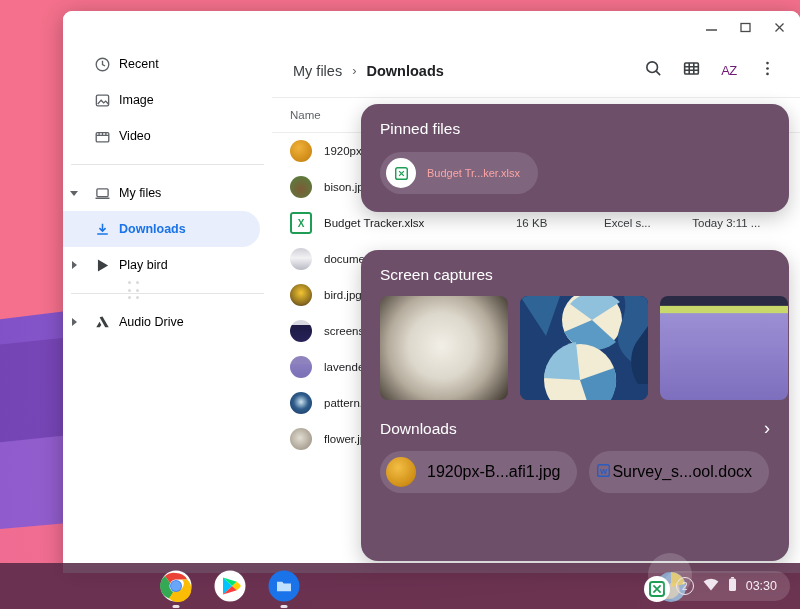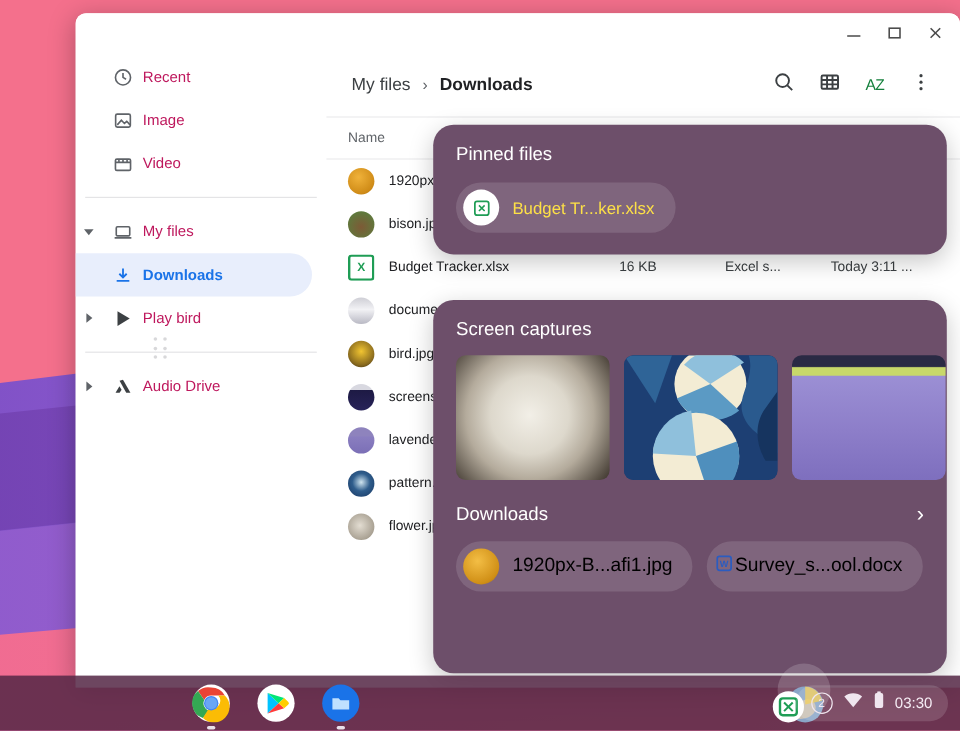--- a/index.html
+++ b/index.html
@@ -36,21 +36,21 @@
   .win-controls{position:absolute;right:4px;top:0;height:33px;display:flex;align-items:center;}
   .wc{width:34px;height:33px;display:flex;align-items:center;justify-content:center;
       color:#4a4a4a;font-size:13px;cursor:default;}
   .wc svg{display:block;}
 
   
   #sidebar{position:absolute;left:0;top:33px;width:209px;height:529px;background:#fff;}
   .nav-group{padding:2px 0;}
   .nav-sep{height:1px;background:#e4e4e6;margin:8px 8px 8px 8px;}
   .nav-item{display:flex;align-items:center;height:36px;border-radius:0 18px 18px 0;
-     margin-right:12px;padding-left:0;color:#be185d;font-size:12.5px;cursor:default;}
+     margin-right:12px;padding-left:0;color:#000000;font-size:12.5px;cursor:default;}
   .nav-item .twisty{width:22px;display:flex;justify-content:center;align-items:center;}
   .nav-item .ic{width:34px;display:flex;justify-content:center;align-items:center;}
   .nav-item .lbl{white-space:nowrap;}
   .nav-item.top .ic{margin-left:22px;}
   .nav-item.selected{background:#e8eefc;color:#1a73e8;font-weight:bold;}
   .nav-item.selected svg{stroke:#1a73e8;fill:none;}
   .nav-item svg{stroke:#5f6368;fill:none;stroke-width:1.6;}
   .tri{width:0;height:0;}
   .tri-right{border-left:5px solid #5f6368;border-top:4px solid transparent;border-bottom:4px solid transparent;}
   .tri-down{border-top:5px solid #5f6368;border-left:4px solid transparent;border-right:4px solid transparent;}
@@ -58,21 +58,21 @@
   
   #content{position:absolute;left:209px;top:33px;right:0;bottom:0;background:#fff;}
   #toolbar{height:53px;display:flex;align-items:center;padding:0 14px 0 21px;}
   .crumb{font-size:14.5px;color:#3c4043;cursor:default;}
   .crumb.current{font-weight:bold;color:#202124;}
   .crumb-sep{margin:0 10px;color:#5f6368;font-size:13px;}
   .tb-spacer{flex:1;}
   .tb-btn{width:38px;height:38px;border-radius:50%;display:flex;align-items:center;
      justify-content:center;color:#3c4043;cursor:default;}
   .tb-btn svg{stroke:#3c4043;fill:none;stroke-width:1.7;}
-  .tb-az{font-size:13px;letter-spacing:-.5px;font-weight:500;color:#15803d;position:relative;}
+  .tb-az{font-size:13px;letter-spacing:-.5px;font-weight:500;color:#701a75;position:relative;}
 
   #list-head{height:34px;border-top:1px solid #ececed;border-bottom:1px solid #ececed;
      display:flex;align-items:center;padding-left:18px;}
   #list-head .col{font-size:11.5px;color:#5f6368;}
   .col-name{width:230px;}
   .col-size{width:90px;}
   .col-type{width:90px;}
   .col-date{width:110px;}
 
   .frow{height:36px;display:flex;align-items:center;padding-left:18px;}
@@ -105,21 +105,21 @@
   
   .ov-card{position:absolute;background:#6d4f6a;border-radius:17px;
      box-shadow:0 6px 20px rgba(0,0,0,.22);}
   #pinned-card{left:361px;top:104px;width:428px;height:108px;}
   #holding-card{left:361px;top:250px;width:428px;height:311px;}
   .ov-title{color:#fff;font-size:15.5px;padding:16px 0 0 19px;}
   .chip{display:inline-flex;align-items:center;height:42px;border-radius:21px;
      background:rgba(255,255,255,.13);padding:0 18px 0 6px;margin:14px 0 0 19px;}
   .chip .ci{width:30px;height:30px;border-radius:50%;background:#fff;flex:0 0 30px;
      display:flex;align-items:center;justify-content:center;margin-right:11px;}
-  .chip .ctext{color:#fde047;font-size:14px;white-space:nowrap;}
+  .chip .ctext{color:#fca5a5;font-size:11px;white-space:nowrap;}
 
   .shots{display:flex;gap:12px;padding:12px 0 0 19px;}
   .shot{width:128px;height:104px;border-radius:8px;overflow:hidden;position:relative;}
   .shot-1{background:radial-gradient(circle at 48% 48%,#f2efe7 0%,#ddd8cc 38%,#b4ab9c 62%,#3a322a 100%);}
   .shot-2{background:#1d3f73;}
   .shot-3{background:linear-gradient(#2a2a44 0%,#2a2a44 9%,#c8d86a 10%,#c8d86a 16%,#9b8fd4 17%,#8d7ec9 60%,#7e6fbe 100%);}
 
   .dl-head{display:flex;align-items:center;padding:18px 19px 0 19px;}
   .dl-head .t{color:#fff;font-size:15.5px;flex:1;}
   .dl-chips{display:flex;gap:12px;padding:12px 0 0 19px;}

